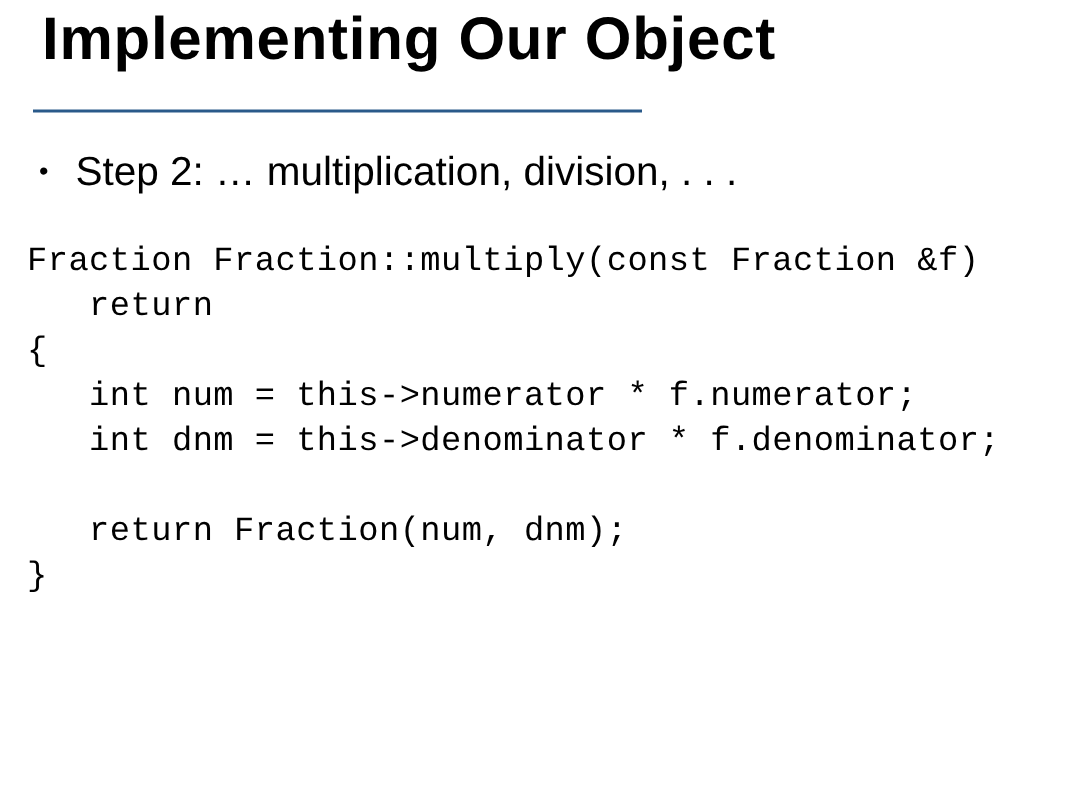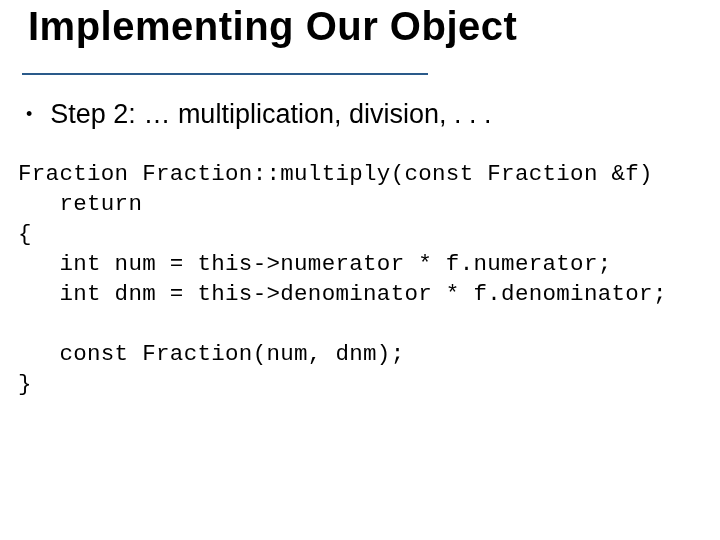--- a/index.html
+++ b/index.html
@@ -68,16 +68,16 @@
     <span class="bullet-dot">•</span>
     <span class="bullet-text">Step 2:  … multiplication, division, . . .</span>
   </div>
 
   <div class="code"><span>Fraction Fraction::multiply(const Fraction &amp;f)</span>
 <span>   return</span>
 <span>{</span>
 <span>   int num = this-&gt;numerator * f.numerator;</span>
 <span>   int dnm = this-&gt;denominator * f.denominator;</span>
 <span></span>
-<span>   const Fraction(num, dnm);</span>
+<span>   return Fraction(num, dnm);</span>
 <span>}</span></div>
 
 </div>
 
 </body></html>

